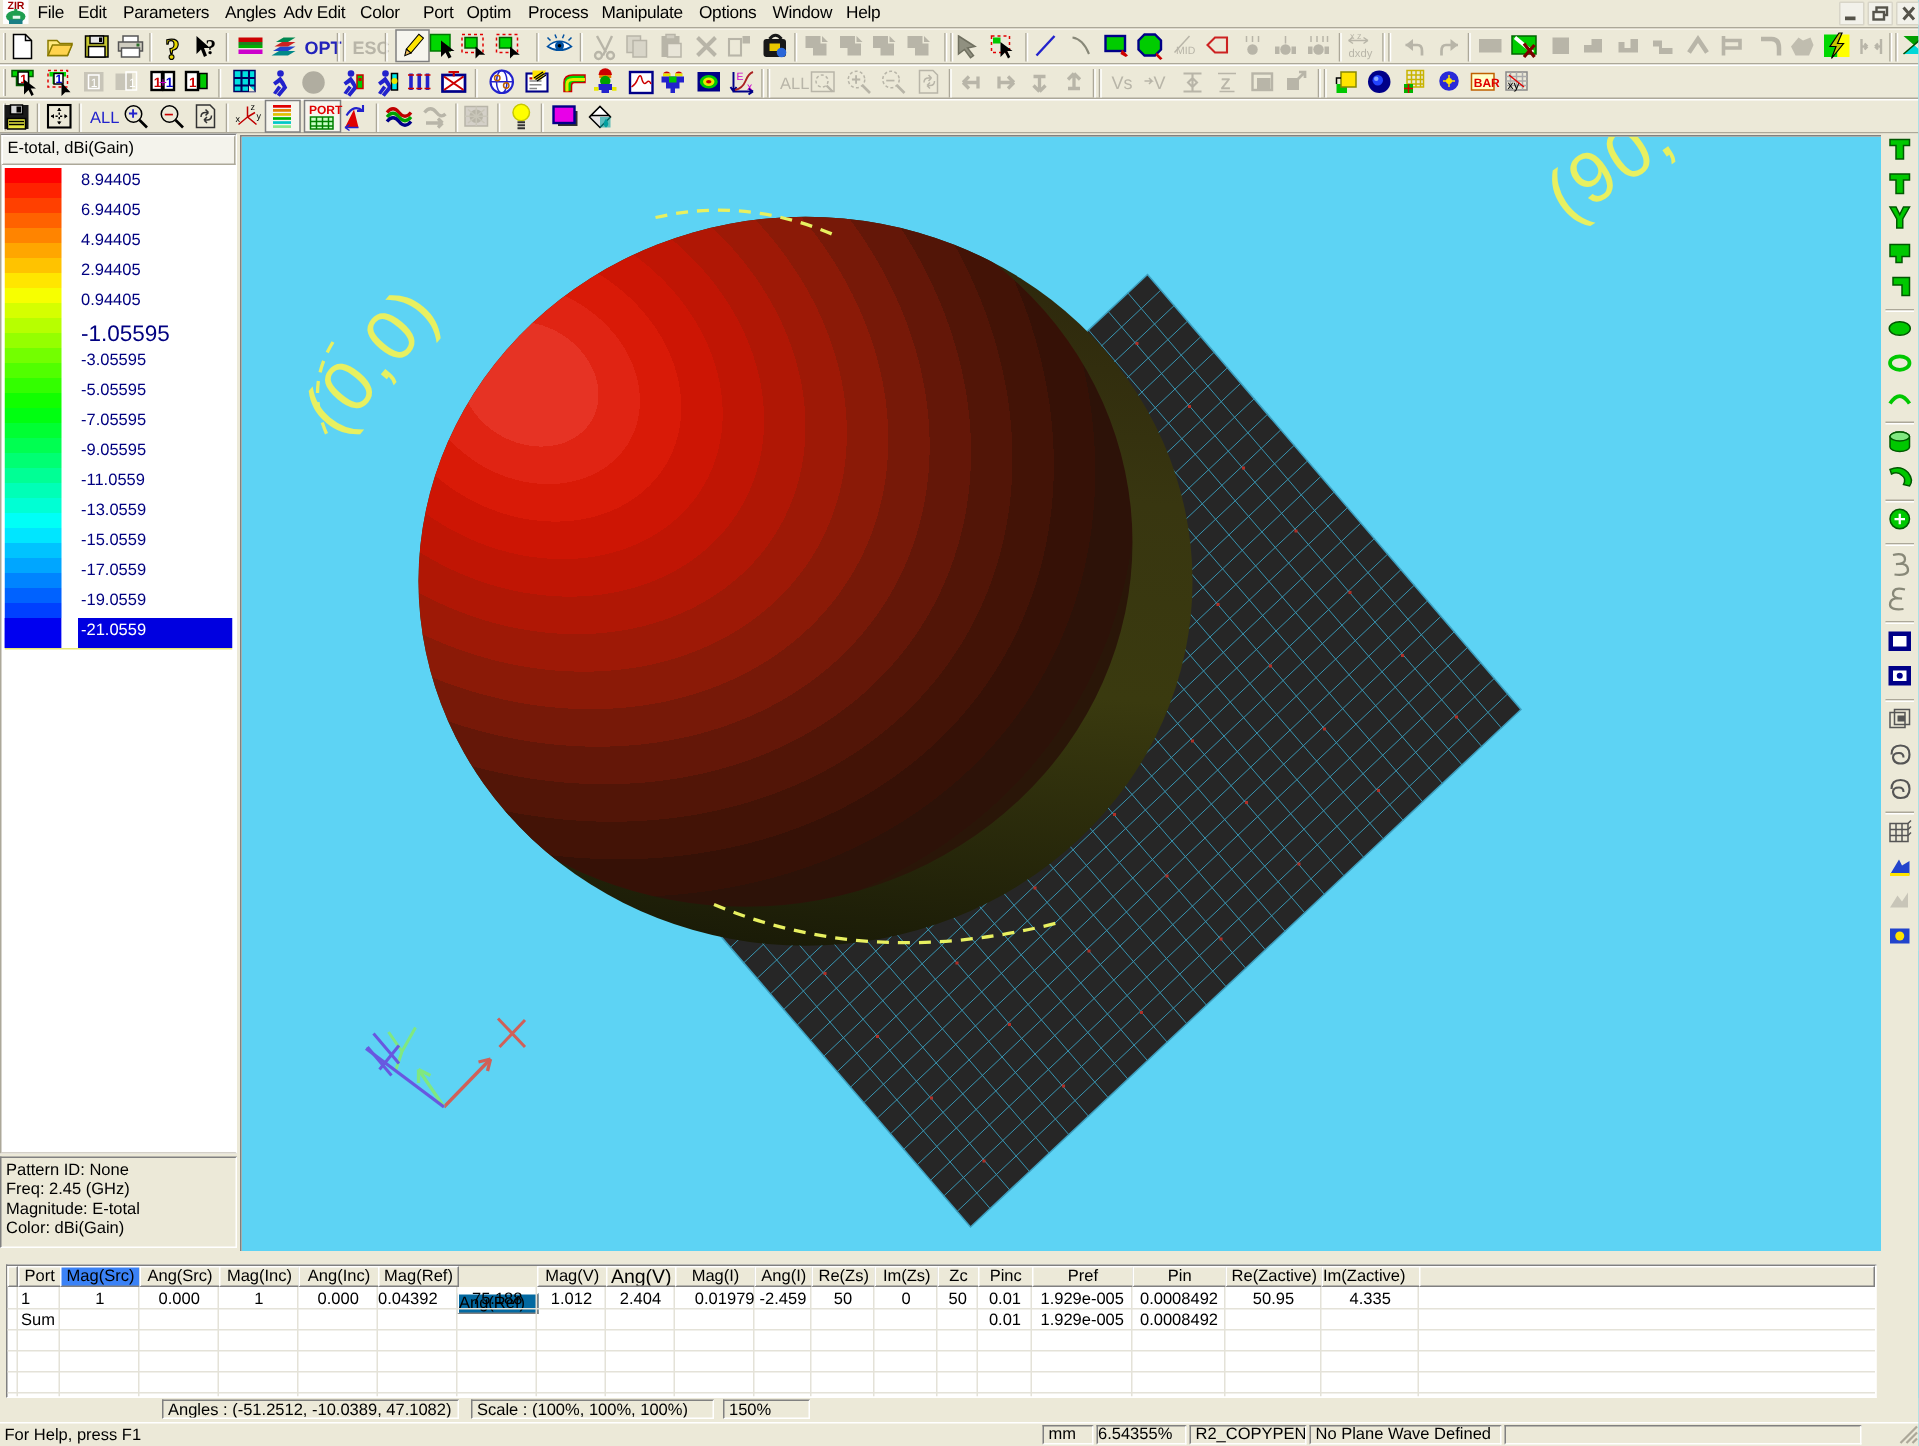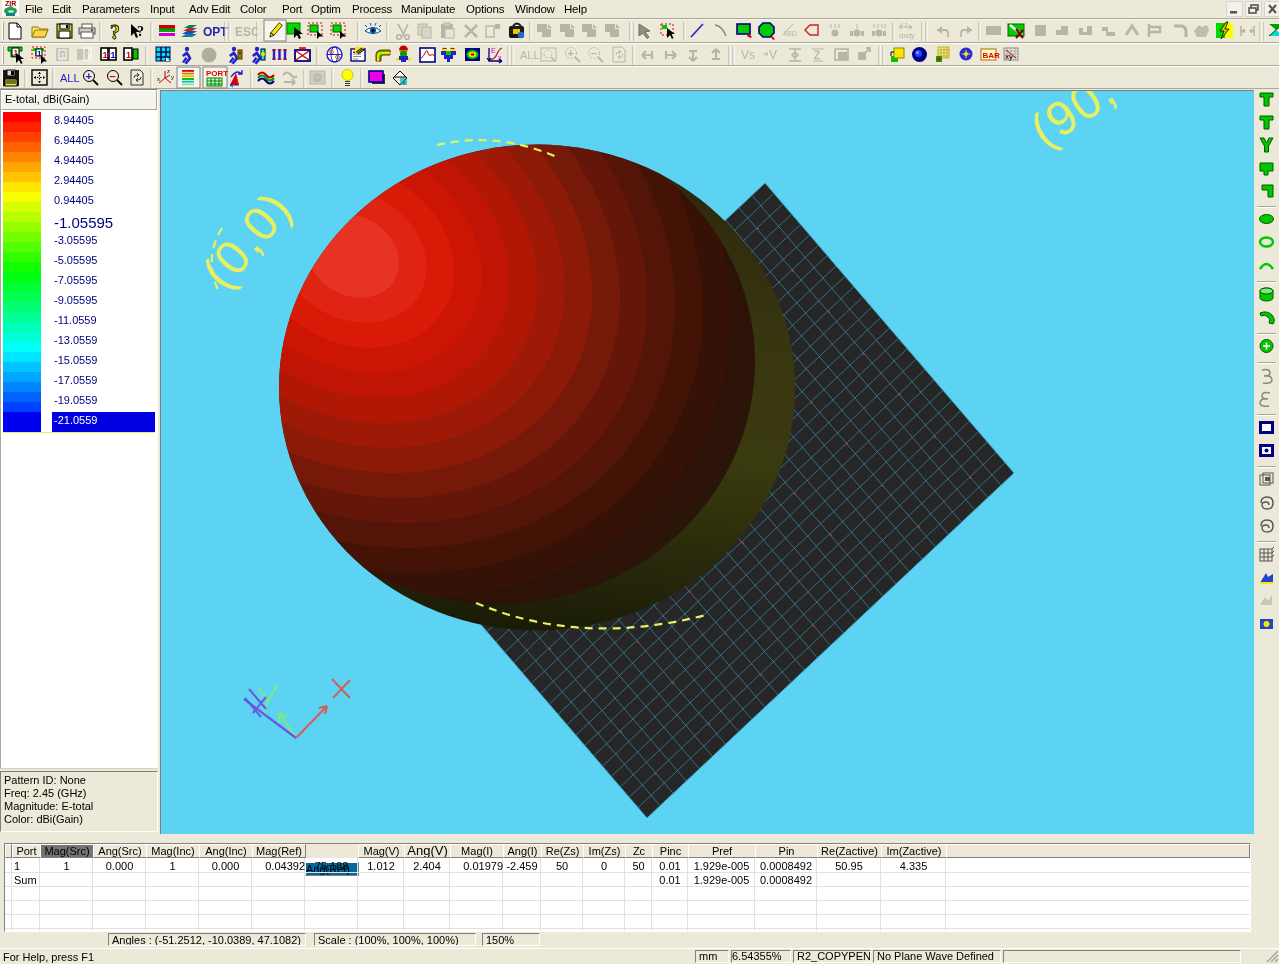--- a/index.html
+++ b/index.html
@@ -5,21 +5,21 @@
 body{width:1279px;height:964px;position:relative;overflow:hidden;
  background:#ece9d8;font-family:"Liberation Sans",sans-serif;font-size:11px;color:#000;}
 .abs{position:absolute;}
 .sunk{border-top:1px solid #808080;border-left:1px solid #808080;border-bottom:1px solid #fff;border-right:1px solid #fff;}
 .menu{position:absolute;top:3px;font-size:11.5px;letter-spacing:-0.2px;}
 </style></head><body>
 
 <div class="menu" style="left:25px">File</div>
 <div class="menu" style="left:52px">Edit</div>
 <div class="menu" style="left:82px">Parameters</div>
-<div class="menu" style="left:150px">Input</div>
+<div class="menu" style="left:150px">Angles</div>
 <div class="menu" style="left:189px">Adv Edit</div>
 <div class="menu" style="left:240px">Color</div>
 <div class="menu" style="left:282px">Port</div>
 <div class="menu" style="left:311px">Optim</div>
 <div class="menu" style="left:352px">Process</div>
 <div class="menu" style="left:401px">Manipulate</div>
 <div class="menu" style="left:466px">Options</div>
 <div class="menu" style="left:515px">Window</div>
 <div class="menu" style="left:564px">Help</div>
 <svg class="abs" style="left:2px;top:0" width="18" height="17">
@@ -901,38 +901,38 @@
       <path d="M2 13 l5 -8 l3 4 l4 -6 v10 z" fill="#c8c5b8"></path>
     </g>
     <g transform="translate(3,526)">
       <rect x="2" y="4" width="13" height="10" fill="#2244cc"></rect>
       <circle cx="8.5" cy="9" r="3" fill="#ffe400"></circle>
     </g>
   </svg>
 <div class="abs" style="left:4px;top:843px;width:1247px;height:89px;background:#fff;border:1px solid;border-color:#808080 #fff #fff #808080;box-sizing:border-box"></div>
 <div class="abs" style="left:5px;top:844px;width:1245px;height:14px;background:#ece9d8"></div>
 <div class="abs" style="left:12px;top:844px;width:27px;height:12px;background:#ece9d8;border:1px solid;border-color:#fff #808080 #808080 #fff;font-size:11px;text-align:center;line-height:12px;overflow:hidden">Port</div>
-<div class="abs" style="left:40px;top:844px;width:52px;height:12px;background:#737373;border:1px solid;border-color:#fff #808080 #808080 #fff;font-size:11px;text-align:center;line-height:12px;overflow:hidden">Mag(Src)</div>
+<div class="abs" style="left:40px;top:844px;width:52px;height:12px;background:#3b82f6;border:1px solid;border-color:#fff #808080 #808080 #fff;font-size:11px;text-align:center;line-height:12px;overflow:hidden">Mag(Src)</div>
 <div class="abs" style="left:93px;top:844px;width:52px;height:12px;background:#ece9d8;border:1px solid;border-color:#fff #808080 #808080 #fff;font-size:11px;text-align:center;line-height:12px;overflow:hidden">Ang(Src)</div>
 <div class="abs" style="left:146px;top:844px;width:52px;height:12px;background:#ece9d8;border:1px solid;border-color:#fff #808080 #808080 #fff;font-size:11px;text-align:center;line-height:12px;overflow:hidden">Mag(Inc)</div>
 <div class="abs" style="left:199px;top:844px;width:52px;height:12px;background:#ece9d8;border:1px solid;border-color:#fff #808080 #808080 #fff;font-size:11px;text-align:center;line-height:12px;overflow:hidden">Ang(Inc)</div>
 <div class="abs" style="left:252px;top:844px;width:52px;height:12px;background:#ece9d8;border:1px solid;border-color:#fff #808080 #808080 #fff;font-size:11px;text-align:center;line-height:12px;overflow:hidden">Mag(Ref)</div>
 <div class="abs" style="left:305px;top:862px;width:52px;height:12px;background:#0369a1;border:1px solid;border-color:#fff #808080 #808080 #fff;font-size:11px;line-height:12px;overflow:hidden">Ang(Ref)</div>
 <div class="abs" style="left:358px;top:844px;width:45px;height:12px;background:#ece9d8;border:1px solid;border-color:#fff #808080 #808080 #fff;font-size:11px;text-align:center;line-height:12px;overflow:hidden">Mag(V)</div>
 <div class="abs" style="left:404px;top:844px;width:45px;height:12px;background:#ece9d8;border:1px solid;border-color:#fff #808080 #808080 #fff;font-size:13px;text-align:center;line-height:12px;overflow:hidden">Ang(V)</div>
 <div class="abs" style="left:450px;top:844px;width:52px;height:12px;background:#ece9d8;border:1px solid;border-color:#fff #808080 #808080 #fff;font-size:11px;text-align:center;line-height:12px;overflow:hidden">Mag(I)</div>
 <div class="abs" style="left:503px;top:844px;width:37px;height:12px;background:#ece9d8;border:1px solid;border-color:#fff #808080 #808080 #fff;font-size:11px;text-align:center;line-height:12px;overflow:hidden">Ang(I)</div>
 <div class="abs" style="left:541px;top:844px;width:41px;height:12px;background:#ece9d8;border:1px solid;border-color:#fff #808080 #808080 #fff;font-size:11px;text-align:center;line-height:12px;overflow:hidden">Re(Zs)</div>
 <div class="abs" style="left:583px;top:844px;width:41px;height:12px;background:#ece9d8;border:1px solid;border-color:#fff #808080 #808080 #fff;font-size:11px;text-align:center;line-height:12px;overflow:hidden">Im(Zs)</div>
 <div class="abs" style="left:625px;top:844px;width:26px;height:12px;background:#ece9d8;border:1px solid;border-color:#fff #808080 #808080 #fff;font-size:11px;text-align:center;line-height:12px;overflow:hidden">Zc</div>
 <div class="abs" style="left:652px;top:844px;width:35px;height:12px;background:#ece9d8;border:1px solid;border-color:#fff #808080 #808080 #fff;font-size:11px;text-align:center;line-height:12px;overflow:hidden">Pinc</div>
 <div class="abs" style="left:688px;top:844px;width:66px;height:12px;background:#ece9d8;border:1px solid;border-color:#fff #808080 #808080 #fff;font-size:11px;text-align:center;line-height:12px;overflow:hidden">Pref</div>
 <div class="abs" style="left:755px;top:844px;width:61px;height:12px;background:#ece9d8;border:1px solid;border-color:#fff #808080 #808080 #fff;font-size:11px;text-align:center;line-height:12px;overflow:hidden">Pin</div>
 <div class="abs" style="left:817px;top:844px;width:63px;height:12px;background:#ece9d8;border:1px solid;border-color:#fff #808080 #808080 #fff;font-size:11px;text-align:center;line-height:12px;overflow:hidden">Re(Zactive)</div>
-<div class="abs" style="left:881px;top:844px;width:64px;height:12px;background:#ece9d8;border:1px solid;border-color:#fff #808080 #808080 #fff;font-size:11px;text-align:center;line-height:12px;overflow:hidden">Im(Zactive)</div>
+<div class="abs" style="left:881px;top:844px;width:64px;height:12px;background:#ece9d8;border:1px solid;border-color:#fff #808080 #808080 #fff;font-size:11px;text-align:left;line-height:12px;overflow:hidden">Im(Zactive)</div>
 <div class="abs" style="left:946px;top:844px;width:302px;height:12px;background:#ece9d8;border:1px solid;border-color:#fff #808080 #808080 #fff"></div>
 <div class="abs" style="left:5px;top:844px;width:5px;height:12px;background:#ece9d8;border:1px solid;border-color:#fff #808080 #808080 #fff"></div>
 <svg class="abs" style="left:0;top:858px" width="1251" height="73">
     <line x1="39.5" y1="0" x2="39.5" y2="73" stroke="#e4e2d8"></line>
     <line x1="92.5" y1="0" x2="92.5" y2="73" stroke="#e4e2d8"></line>
     <line x1="145.5" y1="0" x2="145.5" y2="73" stroke="#e4e2d8"></line>
     <line x1="198.5" y1="0" x2="198.5" y2="73" stroke="#e4e2d8"></line>
     <line x1="251.5" y1="0" x2="251.5" y2="73" stroke="#e4e2d8"></line>
     <line x1="304.5" y1="0" x2="304.5" y2="73" stroke="#e4e2d8"></line>
     <line x1="357.5" y1="0" x2="357.5" y2="73" stroke="#e4e2d8"></line>
@@ -953,21 +953,21 @@
     <line x1="5" y1="28.5" x2="1250" y2="28.5" stroke="#e4e2d8"></line>
     <line x1="5" y1="42.5" x2="1250" y2="42.5" stroke="#e4e2d8"></line>
     <line x1="5" y1="56.5" x2="1250" y2="56.5" stroke="#e4e2d8"></line>
     <line x1="5" y1="70.5" x2="1250" y2="70.5" stroke="#e4e2d8"></line>
   </svg>
 <div class="abs" style="left:14px;top:860px;font-size:11px">1</div>
 <div class="abs" style="left:40px;top:860px;width:53px;text-align:center;font-size:11px">1</div>
 <div class="abs" style="left:93px;top:860px;width:53px;text-align:center;font-size:11px">0.000</div>
 <div class="abs" style="left:146px;top:860px;width:53px;text-align:center;font-size:11px">1</div>
 <div class="abs" style="left:199px;top:860px;width:53px;text-align:center;font-size:11px">0.000</div>
-<div class="abs" style="left:252px;top:860px;width:53px;text-align:right;font-size:11px">0.04392</div>
+<div class="abs" style="left:252px;top:860px;width:53px;text-align:left;font-size:11px">0.04392</div>
 <div class="abs" style="left:305px;top:860px;width:53px;text-align:center;font-size:11px">75.188</div>
 <div class="abs" style="left:358px;top:860px;width:46px;text-align:center;font-size:11px">1.012</div>
 <div class="abs" style="left:404px;top:860px;width:46px;text-align:center;font-size:11px">2.404</div>
 <div class="abs" style="left:450px;top:860px;width:53px;text-align:right;font-size:11px">0.01979</div>
 <div class="abs" style="left:503px;top:860px;width:38px;text-align:center;font-size:11px">-2.459</div>
 <div class="abs" style="left:541px;top:860px;width:42px;text-align:center;font-size:11px">50</div>
 <div class="abs" style="left:583px;top:860px;width:42px;text-align:center;font-size:11px">0</div>
 <div class="abs" style="left:625px;top:860px;width:27px;text-align:center;font-size:11px">50</div>
 <div class="abs" style="left:652px;top:860px;width:36px;text-align:center;font-size:11px">0.01</div>
 <div class="abs" style="left:688px;top:860px;width:67px;text-align:center;font-size:11px">1.929e-005</div>

